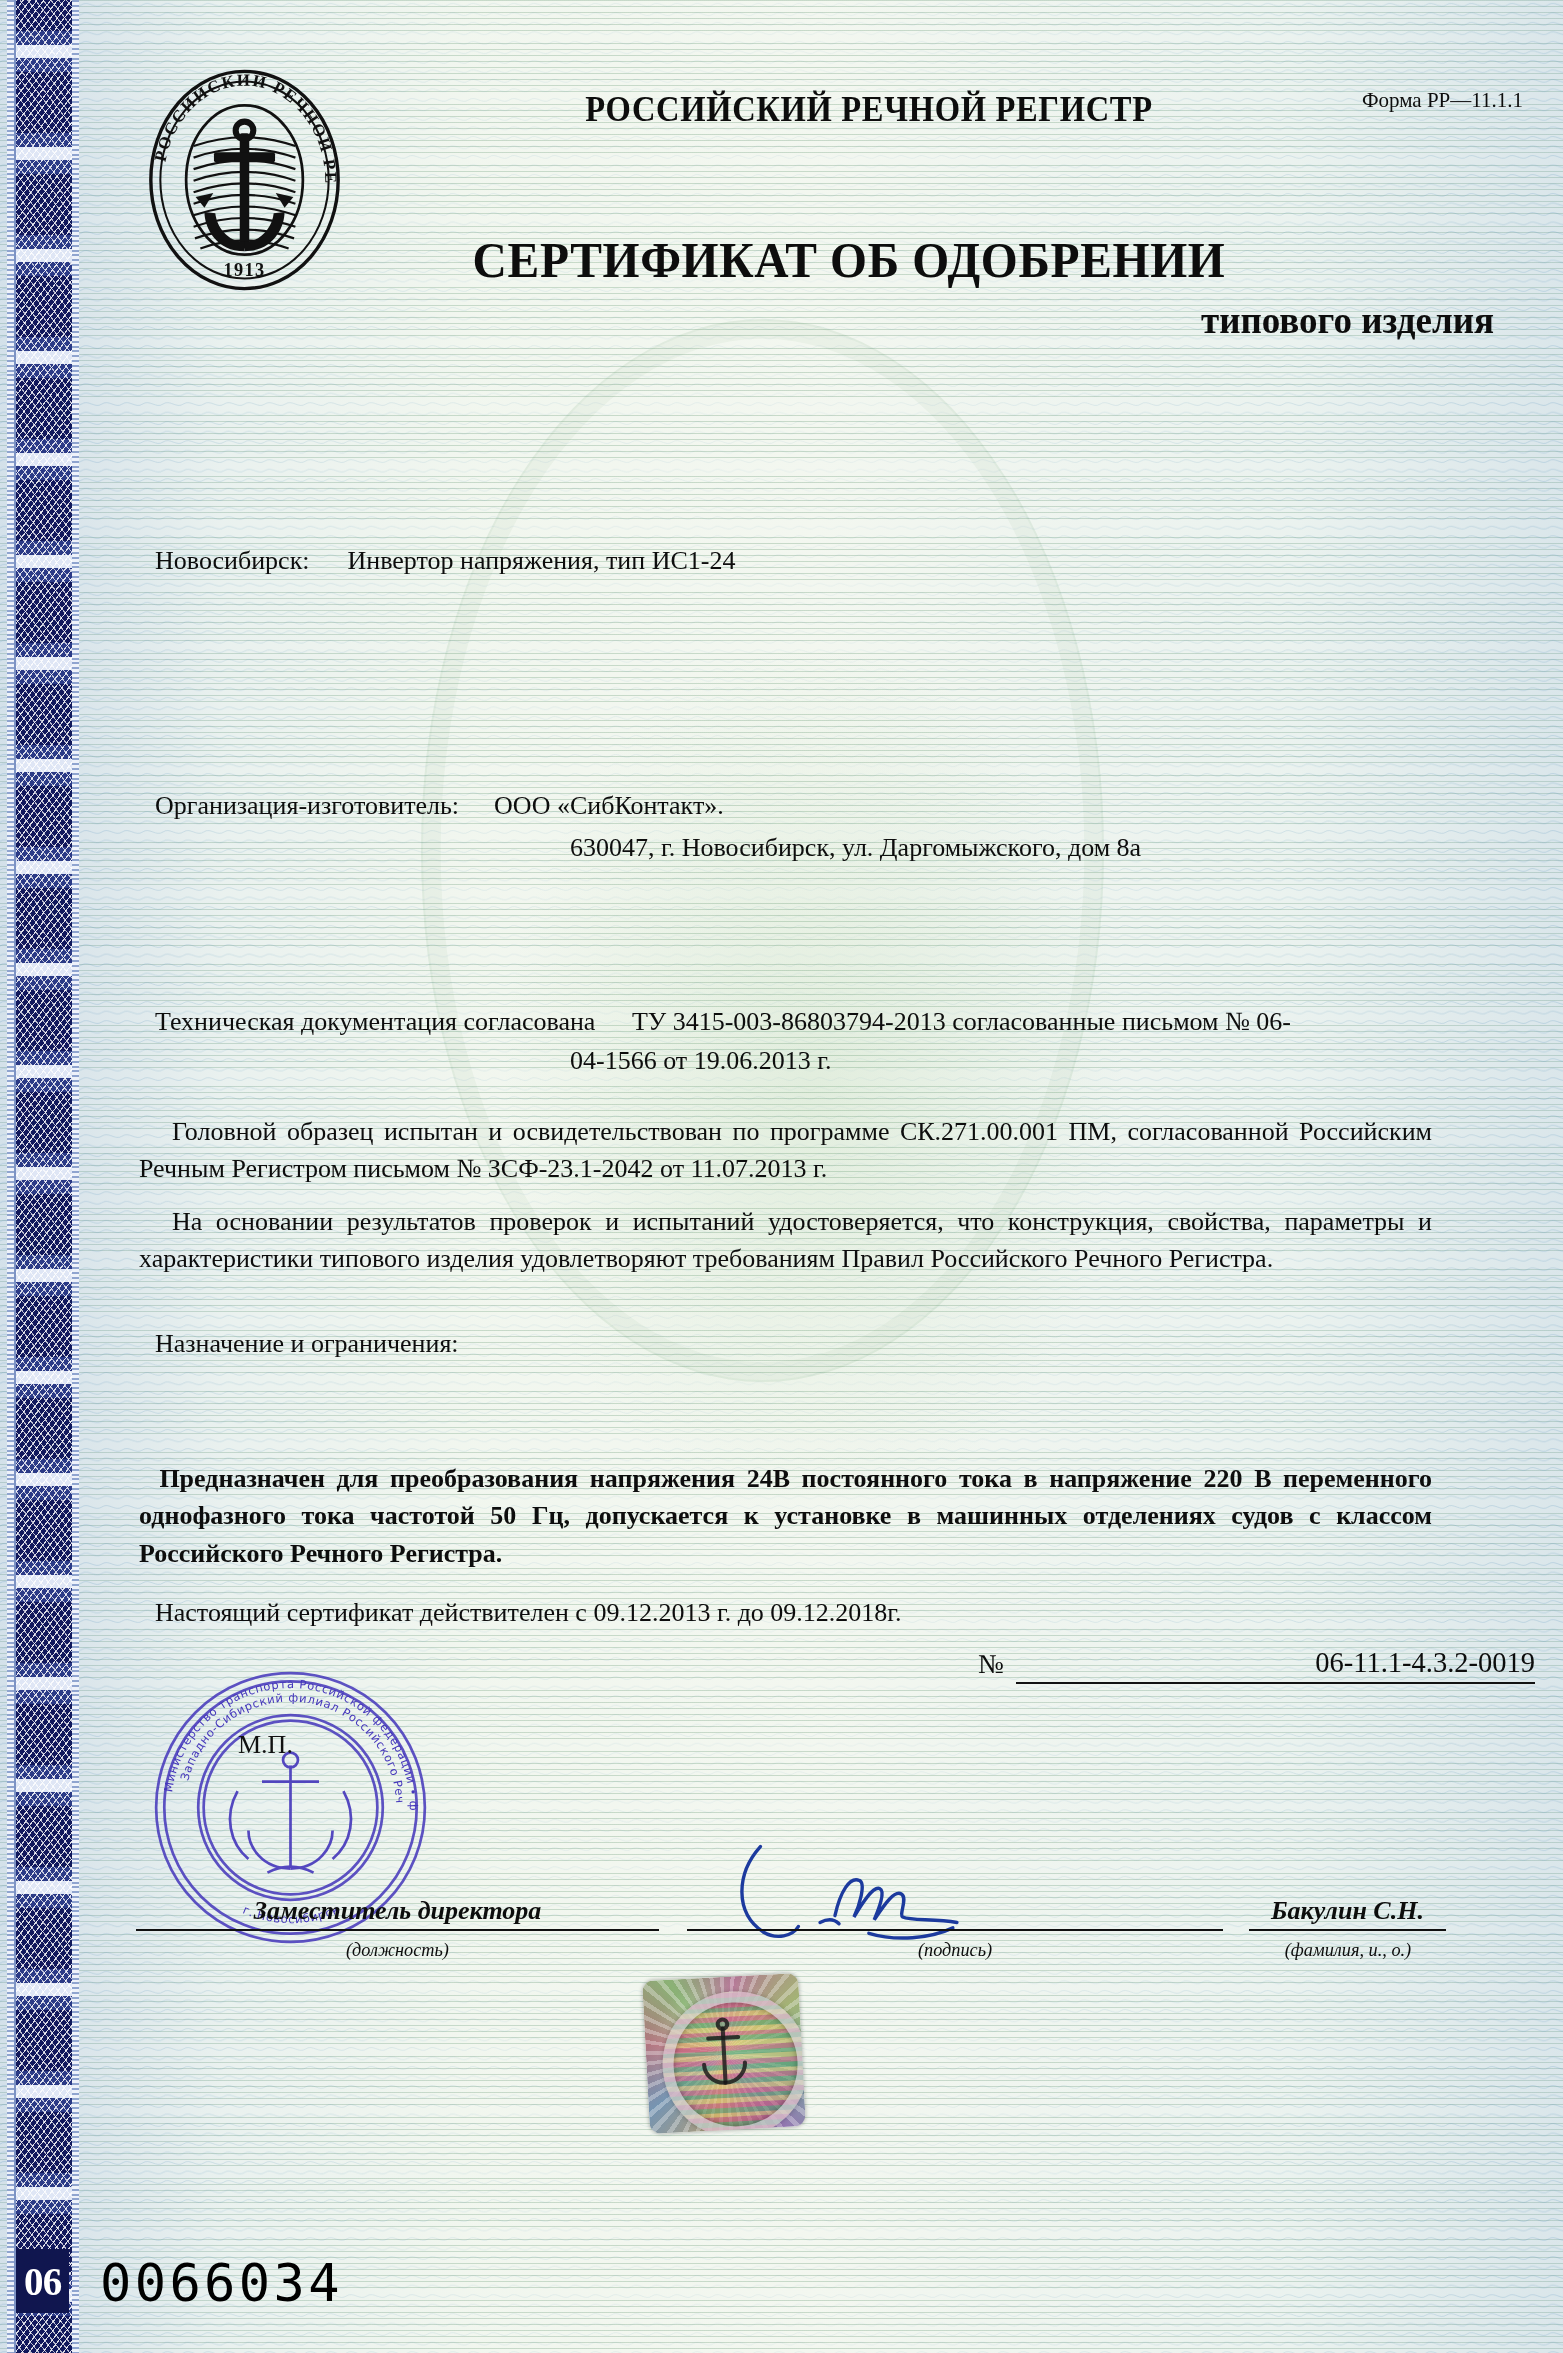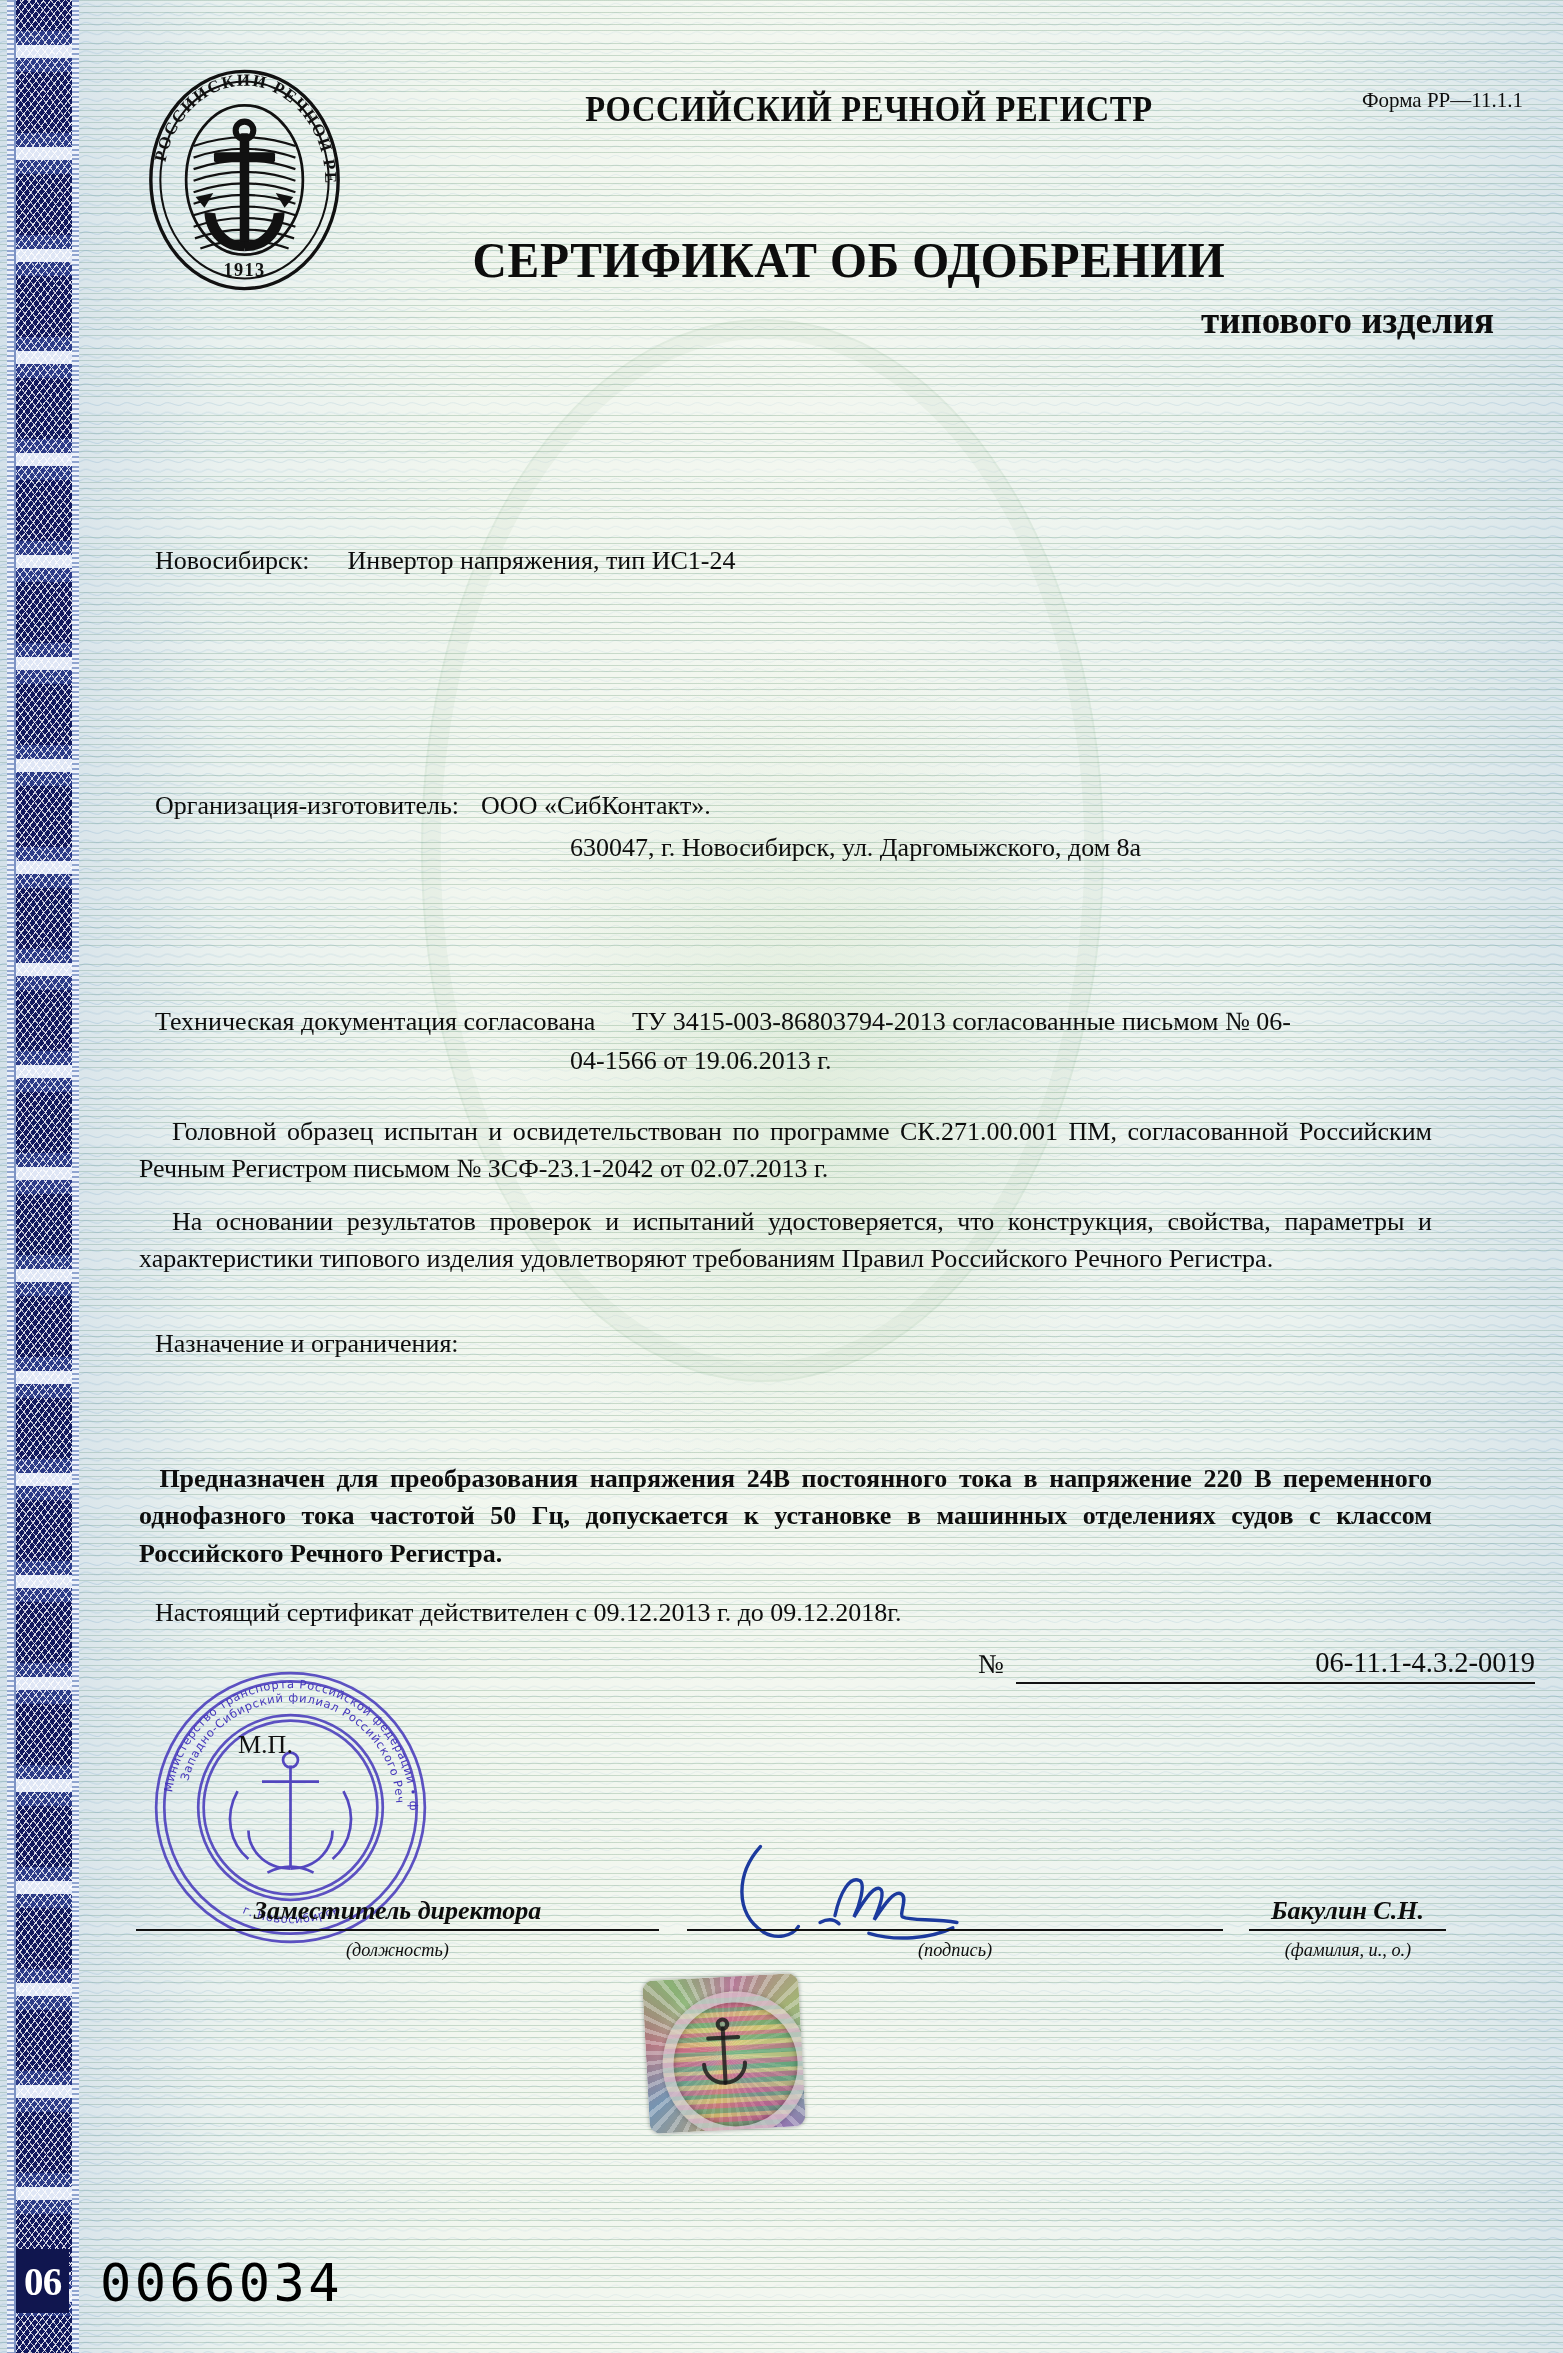--- a/index.html
+++ b/index.html
@@ -174,21 +174,21 @@
     line-height: 1.42;
     white-space: nowrap;
   }
   .lbl { }
   .val { }
 
   .r-name       { left: 155px; top: 543px; }
   .r-name .val  { margin-left: 38px; }
 
   .r-org        { left: 155px; top: 788px; }
-  .r-org .val   { margin-left: 22px; }
+  .r-org .val   { margin-left: 35px; }
   .r-org-addr   { left: 570px; top: 830px; }
 
   
   .para {
     position: absolute;
     font-size: 26px;
     line-height: 1.44;
     text-align: justify;
   }
   .p-doc     { left: 155px; top: 1003px; width: 1280px; }
@@ -428,21 +428,21 @@
       <span class="lbl">Организация-изготовитель:</span><span class="val">ООО «СибКонтакт».</span>
     </div>
     <div class="row r-org-addr">630047, г. Новосибирск, ул. Даргомыжского, дом 8а</div>
 
     <div class="p-doc para">
       <span>Техническая документация согласована</span>
       <span style="display:inline-block;width:30px"></span><span>ТУ 3415-003-86803794-2013 согласованные письмом № 06-</span>
     </div>
     <div class="p-doc-l2">04-1566 от 19.06.2013 г.</div>
 
-    <div class="para p-sample">Головной образец испытан и освидетельствован по программе СК.271.00.001 ПМ, согласованной Российским Речным Регистром письмом № ЗСФ-23.1-2042 от 02.07.2013 г.</div>
+    <div class="para p-sample">Головной образец испытан и освидетельствован по программе СК.271.00.001 ПМ, согласованной Российским Речным Регистром письмом № ЗСФ-23.1-2042 от 11.07.2013 г.</div>
     <div class="para p-verify">На основании результатов проверок и испытаний удостоверяется, что конструкция, свойства, параметры и характеристики типового  изделия удовлетворяют требованиям Правил Российского Речного Регистра.</div>
     <div class="para p-purpose-head">Назначение и ограничения:</div>
     <div class="para p-purpose">Предназначен  для преобразования напряжения 24В постоянного тока в напряжение 220 В переменного однофазного тока  частотой 50 Гц, допускается к установке в машинных отделениях  судов с классом Российского Речного Регистра.</div>
 
     <div class="para p-valid">Настоящий сертификат действителен с  09.12.2013 г. до 09.12.2018г.</div>
 
     <div class="num-block">
       <span class="num-sym">№</span>
       <span class="num-rule">06-11.1-4.3.2-0019</span>
     </div>

